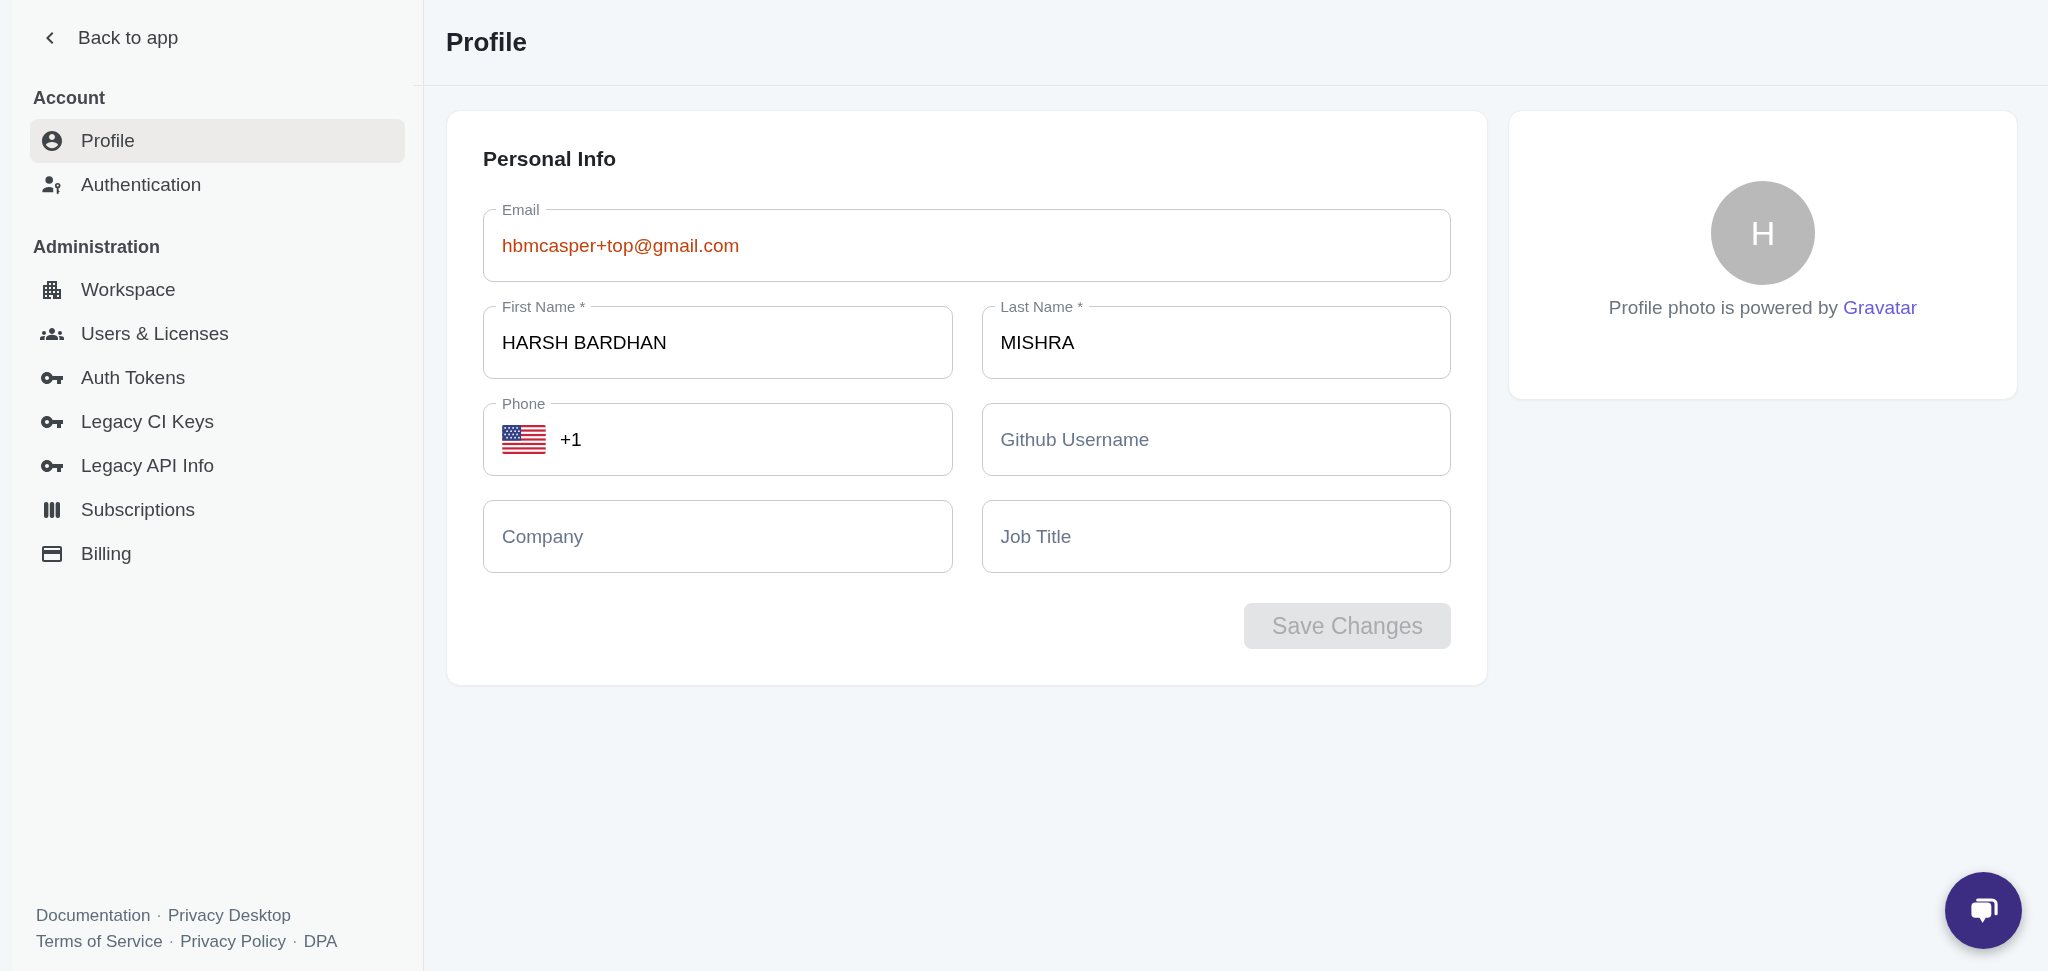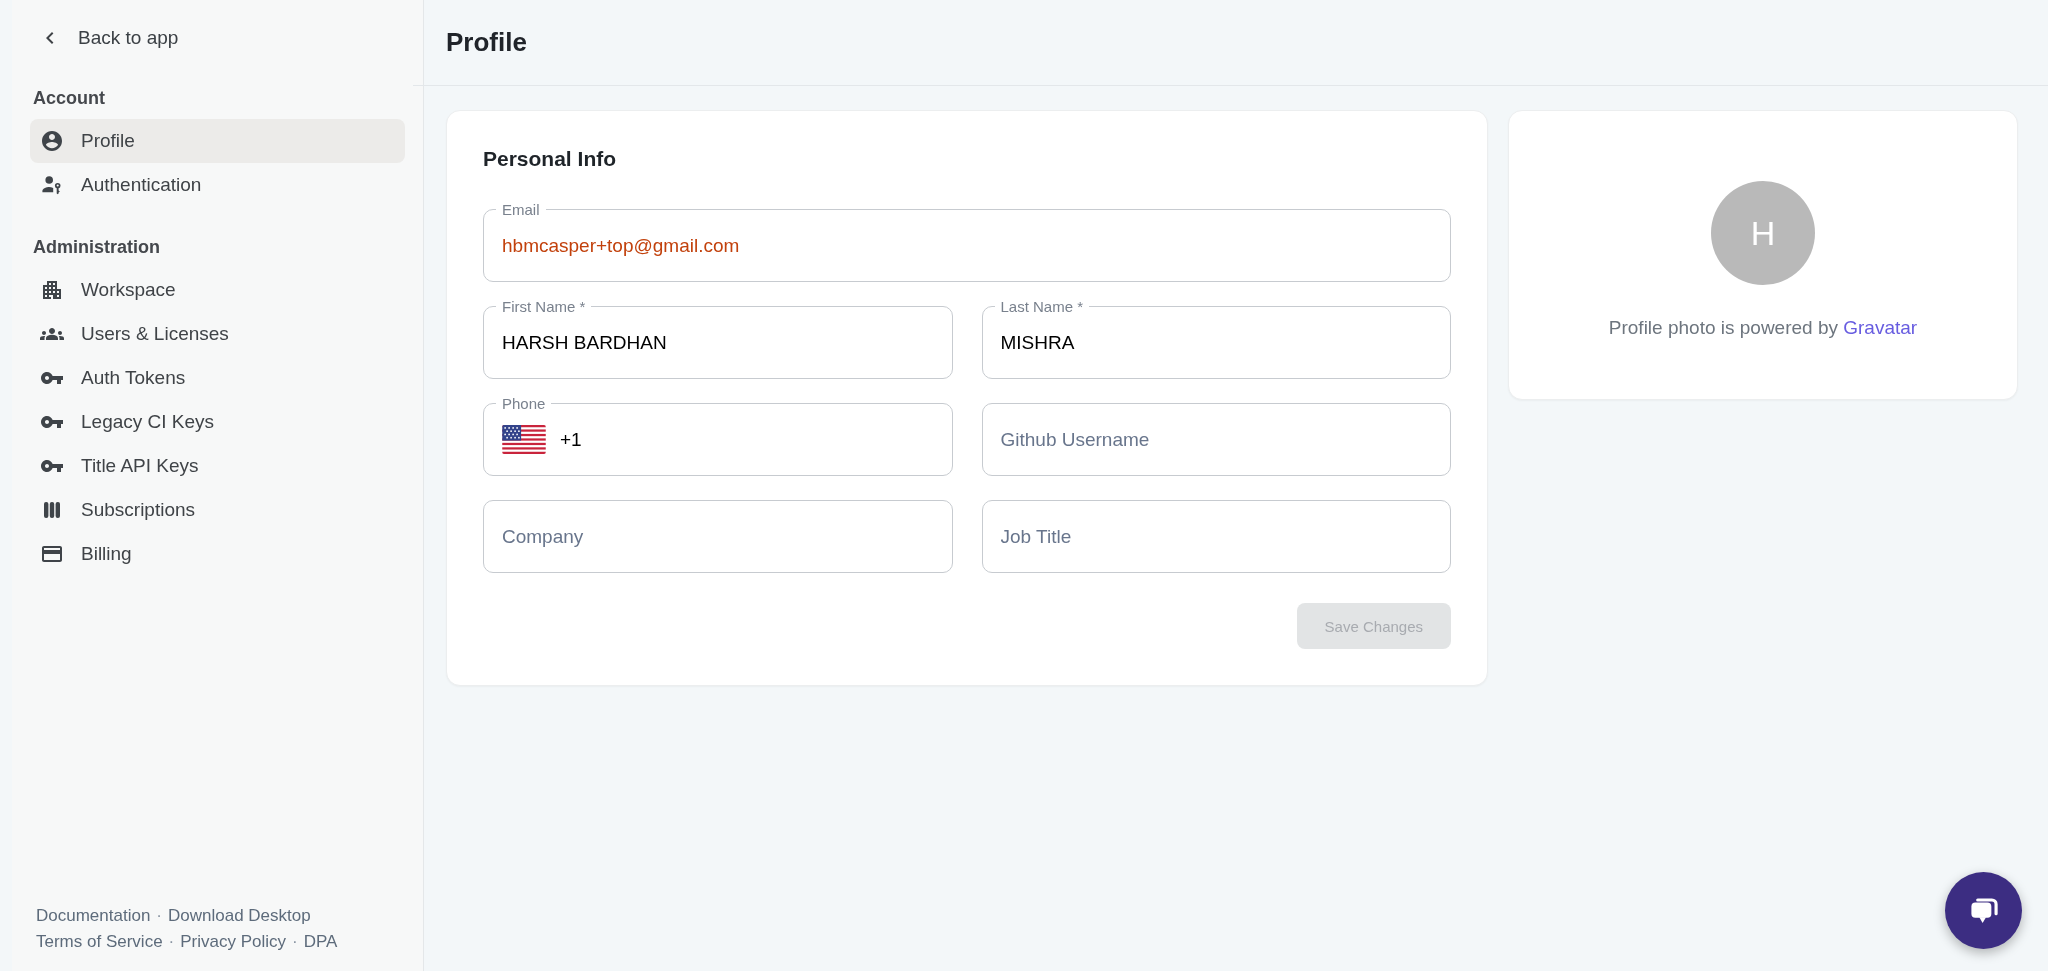--- a/index.html
+++ b/index.html
@@ -76,34 +76,34 @@
     border:none; outline:none; background:transparent; width:100%;
     font-family:inherit; font-size:19px; color:#000000;
   }
   .field input::placeholder { color:#68758c; opacity:1; }
   .field input:disabled { color:#c2410c; }
   .flag { width:44px; height:29px; margin-right:14px; flex:0 0 44px; border-radius:2px; }
 
   .actions { margin-top:30px; display:flex; justify-content:flex-end; }
   .save-btn {
     height:46px; padding:0 28px; border:none; border-radius:8px;
-    background:#e2e4e5; color:#a8abb0; font-size:15px; font-weight:500;
+    background:#e2e4e5; color:#a8abb0; font-size:23px; font-weight:500;
     font-family:inherit; cursor:default;
   }
 
   .card-gravatar {
     width:510px; height:290px;
     display:flex; flex-direction:column; align-items:center; padding-top:70px;
   }
   .avatar {
     width:104px; height:104px; border-radius:50%; background:#b9b9b9;
     display:flex; align-items:center; justify-content:center;
     color:#fff; font-size:34px;
   }
-  .gravatar-caption { margin-top:32px; font-size:19px; color:#6d757e; }
+  .gravatar-caption { margin-top:12px; font-size:19px; color:#6d757e; }
   .gravatar-caption a { color:#675ce0; text-decoration:none; cursor:pointer; }
 
   
   .chat-widget {
     position:absolute; right:26px; bottom:22px; width:77px; height:77px;
     border-radius:50%; background:#3c2d82;
     box-shadow:0 4px 12px rgba(0,0,0,.28);
     display:flex; align-items:center; justify-content:center; cursor:pointer;
   }
 </style>
@@ -160,41 +160,41 @@
     <div class="nav-item">
       <svg class="nav-icon" viewBox="0 0 24 24">
         <path d="M12.65 10C11.83 7.67 9.61 6 7 6c-3.31 0-6 2.69-6 6s2.69 6 6 6c2.61 0 4.83-1.67 5.65-4H17v4h4v-4h2v-4H12.65zM7 14c-1.1 0-2-.9-2-2s.9-2 2-2 2 .9 2 2-.9 2-2 2z"></path>
       </svg>
       <span>Legacy CI Keys</span>
     </div>
     <div class="nav-item">
       <svg class="nav-icon" viewBox="0 0 24 24">
         <path d="M12.65 10C11.83 7.67 9.61 6 7 6c-3.31 0-6 2.69-6 6s2.69 6 6 6c2.61 0 4.83-1.67 5.65-4H17v4h4v-4h2v-4H12.65zM7 14c-1.1 0-2-.9-2-2s.9-2 2-2 2 .9 2 2-.9 2-2 2z"></path>
       </svg>
-      <span>Title API Keys</span>
+      <span>Legacy API Info</span>
     </div>
     <div class="nav-item">
       <svg class="nav-icon" viewBox="0 0 24 24">
         <rect x="4" y="4" width="4.4" height="16" rx="2"></rect>
         <rect x="9.8" y="4" width="4.4" height="16" rx="2"></rect>
         <rect x="15.6" y="4" width="4.4" height="16" rx="2"></rect>
       </svg>
       <span>Subscriptions</span>
     </div>
     <div class="nav-item">
       <svg class="nav-icon" viewBox="0 0 24 24">
         <path d="M20 4H4c-1.11 0-1.99.89-1.99 2L2 18c0 1.11.89 2 2 2h16c1.11 0 2-.89 2-2V6c0-1.11-.89-2-2-2zm0 14H4v-6h16v6zm0-10H4V6h16v2z"></path>
       </svg>
       <span>Billing</span>
     </div>
   </nav>
 
   <div class="sidebar-footer">
     <div>
-      <a>Documentation</a><span class="sep">·</span><a>Download Desktop</a>
+      <a>Documentation</a><span class="sep">·</span><a>Privacy Desktop</a>
     </div>
     <div>
       <a>Terms of Service</a><span class="sep">·</span><a>Privacy Policy</a><span class="sep">·</span><a>DPA</a>
     </div>
   </div>
 </aside>
 
 <main class="main">
   <header class="page-header">
     <h1 class="page-title">Profile</h1>

